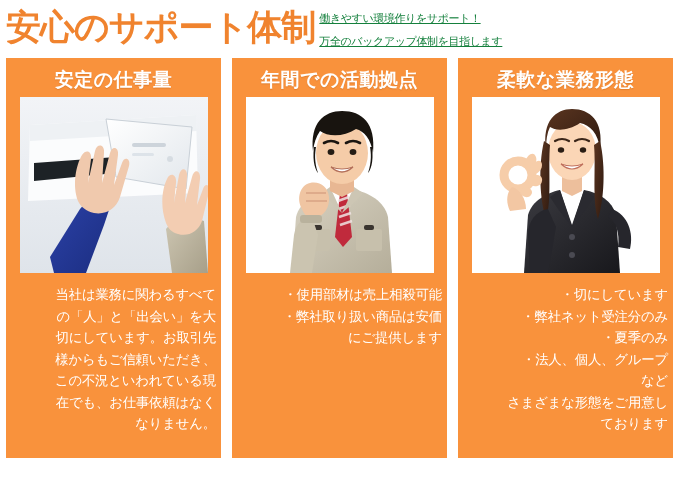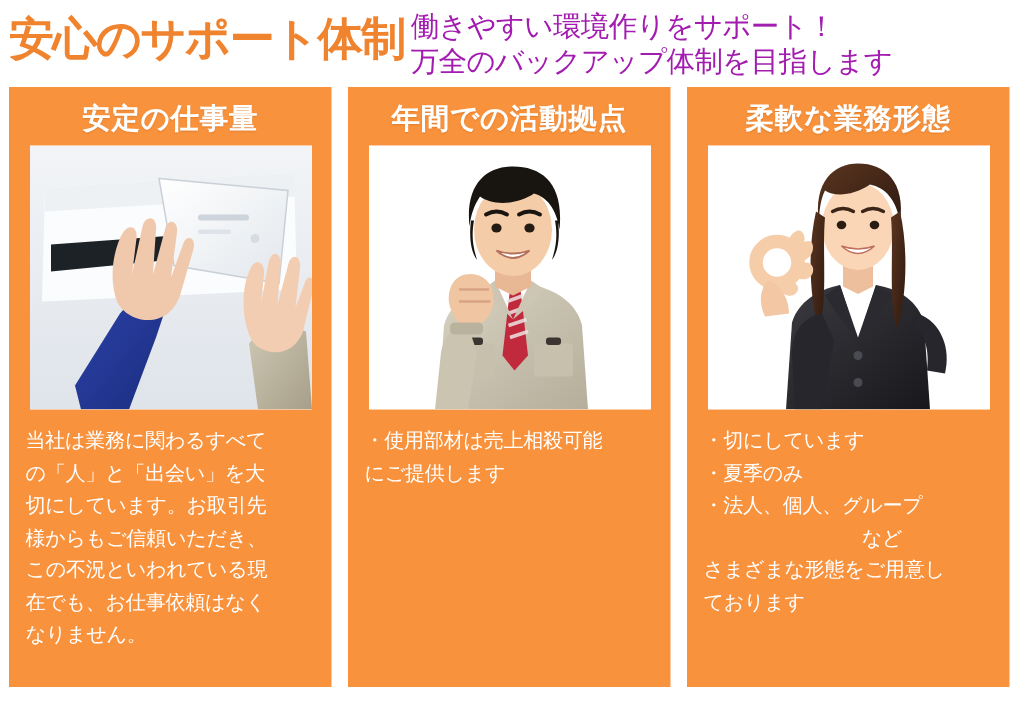--- a/index.html
+++ b/index.html
@@ -17,45 +17,46 @@
 
   
   .banner-header {
     display: flex;
     align-items: flex-start;
     height: 58px;
     padding: 4px 0 0 6px;
     box-sizing: border-box;
   }
   .main-title {
-    font-size: 30px;
+    font-size: 35px;
     line-height: 44px;
     font-weight: bold;
     color: #f0832e;
     letter-spacing: -1px;
     white-space: nowrap;
     -webkit-text-stroke: 1.4px #ffffff;
     paint-order: stroke fill;
     text-shadow:
        1.2px 0 0 #fff, -1.2px 0 0 #fff,
        0 1.2px 0 #fff, 0 -1.2px 0 #fff,
        0.9px 0.9px 0 #fff, -0.9px 0.9px 0 #fff,
        0.9px -0.9px 0 #fff, -0.9px -0.9px 0 #fff;
     margin-top: 1px;
   }
   .subtitle-block {
     margin-left: 4px;
     margin-top: 3px;
   }
   .subtitle-line {
-    font-size: 19px;
+    font-size: 11px;
     line-height: 23px;
-    color: #a21caf;
+    color: #15803d;
     white-space: nowrap;
     letter-spacing: -0.4px;
+    text-decoration: underline;
   }
 
   
   .cards-row {
     display: flex;
     gap: 11px;
     padding: 0 6px;
     box-sizing: border-box;
   }
   .card {
@@ -88,21 +89,21 @@
     overflow: hidden;
     flex: none;
   }
   .card-body {
     width: 205px;
     margin: 11px auto 0 5px;
     color: #ffffff;
     font-size: 13.4px;
     line-height: 21.5px;
     letter-spacing: -0.2px;
-    text-align: left;
+    text-align: right;
     align-self: flex-start;
     padding-left: 6px;
     box-sizing: border-box;
   }
   .card-body p { margin: 0; }
 
   
   .photo-svg { display: block; width: 100%; height: 100%; }
 </style>
 </head>
@@ -214,20 +215,21 @@
         <path d="M85 70 q11 10 22 0 q-11 4 -22 0 Z" fill="#ffffff" stroke="#b4705a" stroke-width="1.2"></path>
 
         <path d="M44 176 L48 138 C50 126 58 120 66 120 L72 138 L66 176 Z" fill="#cbc4b0"></path>
         <path d="M56 112 C50 102 54 88 64 86 C74 84 82 90 83 100 C84 110 78 120 68 121 C62 121 58 118 56 112 Z" fill="#f0c5a2"></path>
         <path d="M60 96 h20 M60 104 h21" stroke="#d8a384" stroke-width="1.6"></path>
         <rect x="54" y="118" width="22" height="8" rx="3" fill="#b9b29d"></rect>
       </svg>
     </div>
     <div class="card-body">
       <p>・使用部材は売上相殺可能</p>
+      <p>・弊社取り扱い商品は安価</p>
       <p>にご提供します</p>
     </div>
   </div>
 
   <div class="card">
     <div class="card-title">柔軟な業務形態</div>
     <div class="card-photo">
       <svg class="photo-svg" viewBox="0 0 188 176" preserveAspectRatio="xMidYMid slice">
         <defs>
           <linearGradient id="suitC" x1="0" y1="0" x2="1" y2="1">
@@ -273,20 +275,21 @@
         <circle cx="46" cy="78" r="14" fill="none" stroke="#f6cda9" stroke-width="9"></circle>
         <path d="M52 66 C56 56 62 54 64 60 C66 66 60 72 56 74 Z" fill="#f6cda9"></path>
         <path d="M58 70 C64 62 70 62 70 68 C70 74 64 78 59 78 Z" fill="#f6cda9"></path>
         <path d="M58 80 C65 76 71 78 70 84 C69 90 62 90 58 88 Z" fill="#f6cda9"></path>
         <path d="M52 90 C58 90 62 94 59 98 C56 102 50 100 48 96 Z" fill="#f6cda9"></path>
         <path d="M40 90 C48 92 54 102 54 112 L38 114 C34 106 34 96 40 90 Z" fill="#f3c7a3"></path>
       </svg>
     </div>
     <div class="card-body">
       <p>・切にしています</p>
+      <p>・弊社ネット受注分のみ</p>
       <p>・夏季のみ</p>
       <p>・法人、個人、グループ</p>
       <p>　　　　　　　　など</p>
       <p>さまざまな形態をご用意し</p>
       <p>ております</p>
     </div>
   </div>
 
 </div>
 

